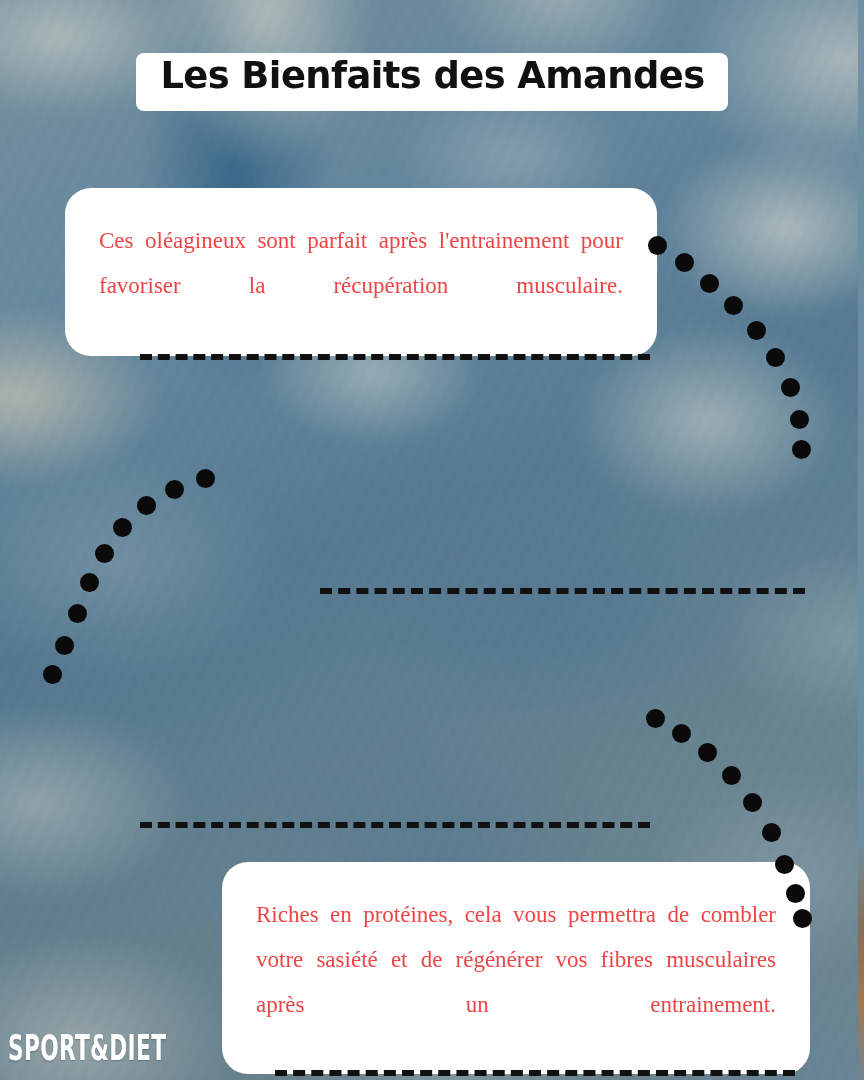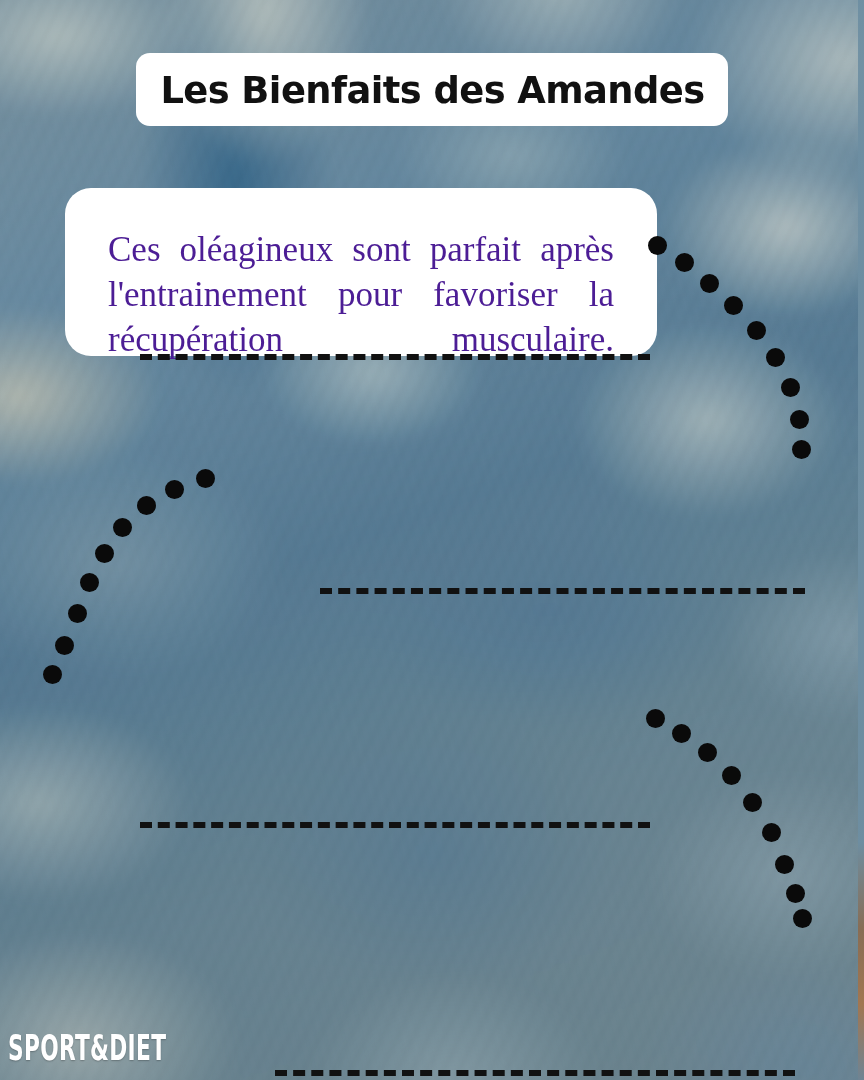--- a/index.html
+++ b/index.html
@@ -76,25 +76,25 @@
     background: linear-gradient(180deg, #6d8ea2 0%, #6d8ea2 78%, #8a6a4e 86%, #a7754a 93%, #6f8494 100%);
     opacity: .9;
   }
 
   
   .title-card {
     position: absolute;
     left: 136px;
     top: 53px;
     width: 592px;
-    height: 73px;
+    height: 58px;
     background: #ffffff;
-    border-radius: 14px;
+    border-radius: 8px;
     display: flex;
-    align-items: center;
+    align-items: flex-start;
     justify-content: center;
   }
   .title-text {
     font-family: "DejaVu Sans", sans-serif;
     font-weight: 700;
     font-size: 38px;
     letter-spacing: -0.6px;
     color: #111111;
     white-space: nowrap;
     transform: scaleX(0.97);
@@ -102,25 +102,25 @@
 
   
   .card {
     position: absolute;
     background: #ffffff;
     border-radius: 26px;
     box-sizing: border-box;
     padding: 26px 30px 22px 30px;
   }
   .card p {
-    margin: 13px;
+    margin: 4px;
     font-family: "Liberation Serif", serif;
-    font-size: 35px;
+    font-size: 23px;
     line-height: 45px;
-    color: #4c1d95;
+    color: #ef4444;
     text-align: justify;
     text-justify: inter-word;
     hyphens: none;
   }
   .card p::after {
     content: "";
     display: inline-block;
     width: 100%;
     height: 0;
   }
@@ -186,20 +186,23 @@
 
   <div class="card" id="card1">
     <p>Ces oléagineux sont parfait après l'entrainement pour favoriser la récupération musculaire.</p>
   </div>
   <div class="dash" id="dash1"></div>
 
   <div class="dash" id="dash2"></div>
 
   <div class="dash" id="dash3"></div>
 
+  <div class="card" id="card4">
+    <p>Riches en protéines, cela vous permettra de combler votre sasiété et de régénérer vos fibres musculaires après un entrainement.</p>
+  </div>
   <div class="dash" id="dash4"></div>
 
   <div id="connectors">
       <div>
         <div class="dot" style="left: 648px; top: 236px;"></div>
         <div class="dot" style="left: 675px; top: 253px;"></div>
         <div class="dot" style="left: 700px; top: 274px;"></div>
         <div class="dot" style="left: 724px; top: 296px;"></div>
         <div class="dot" style="left: 747px; top: 321px;"></div>
         <div class="dot" style="left: 766px; top: 348px;"></div>

